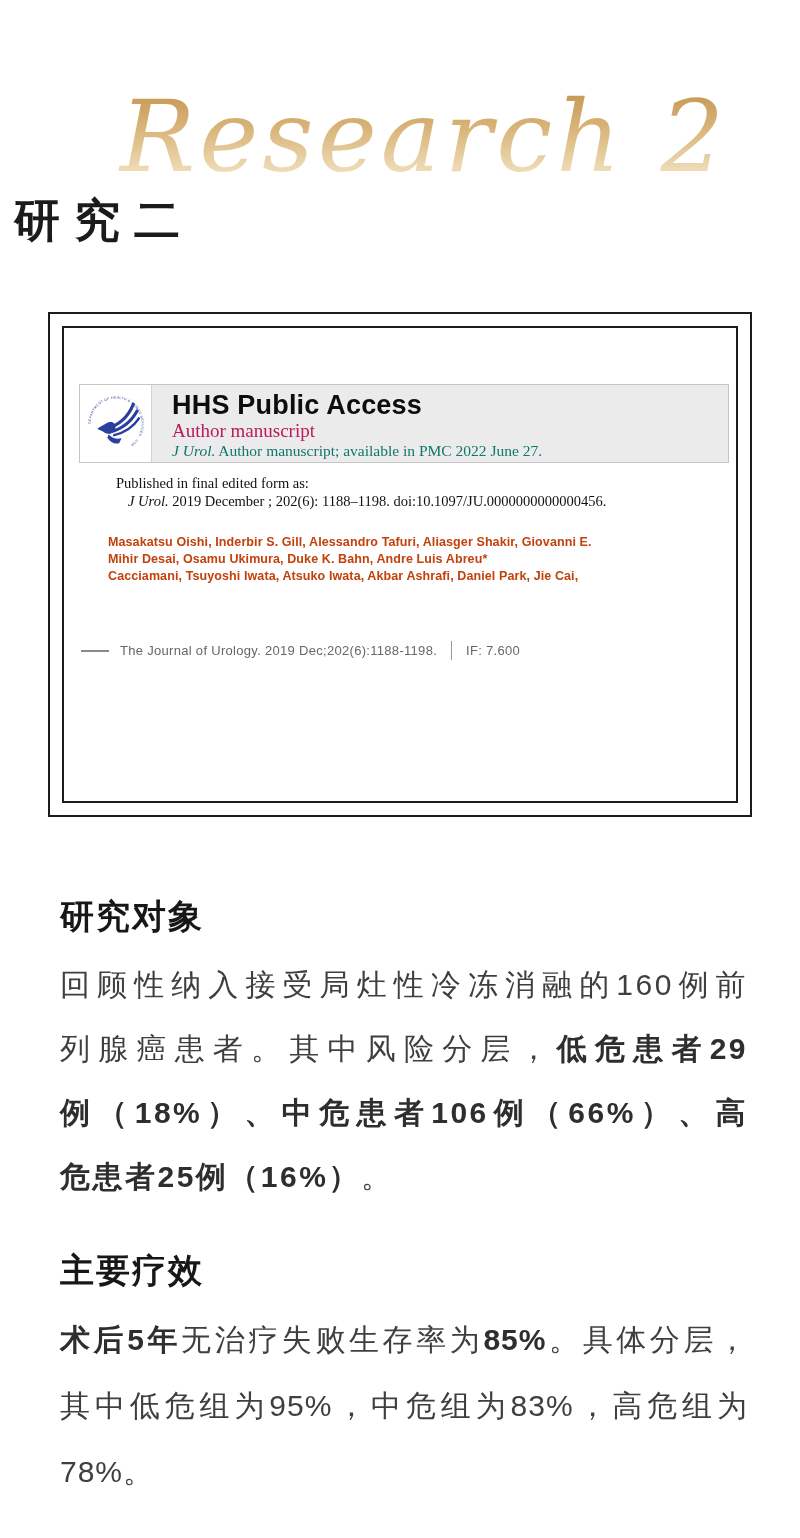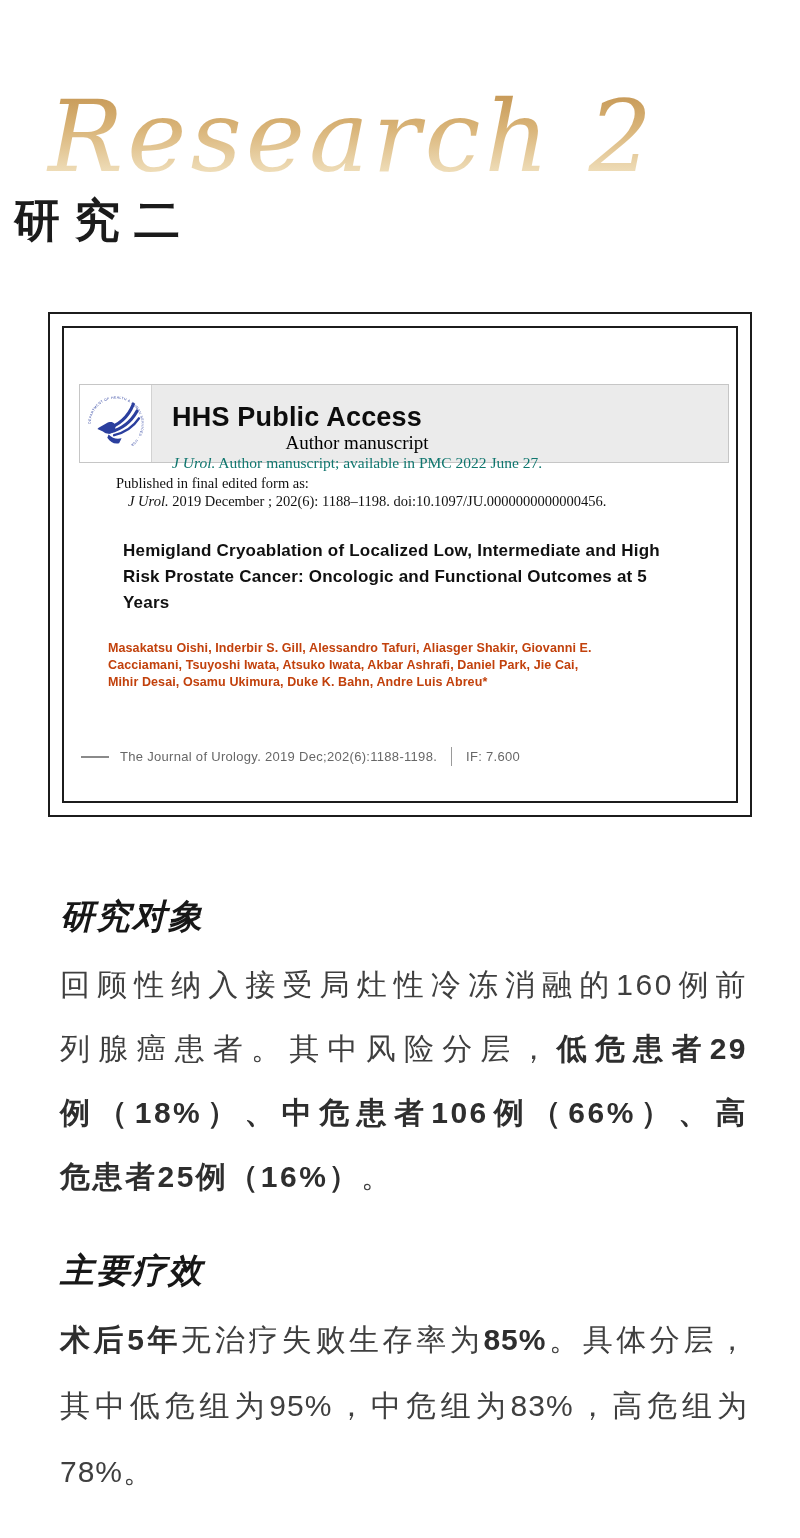--- a/index.html
+++ b/index.html
@@ -5,21 +5,21 @@
   * { margin:0; padding:0; box-sizing:border-box; }
   html,body { background:#ffffff; }
   body {
     width:800px; height:1538px; overflow:hidden;
     font-family:"Liberation Sans", sans-serif;
     position:relative;
   }
 
   
   .deco-title {
-    margin-top:82px; text-align:left;
+    margin-top:82px; text-align:center;
     font-family:"DejaVu Serif", serif; font-style:italic;
     font-size:100px; line-height:110px; font-weight:400; letter-spacing:4px;
     background:linear-gradient(180deg,#c1904c 0%,#d9b478 42%,#f2e3c2 88%,#f9f1df 100%);
     -webkit-background-clip:text; background-clip:text; color:transparent;padding-left:48px;
   }
   .cn-title {
     margin-top:2px; text-align:left;
     font-family:"Liberation Serif","DejaVu Serif",serif;
     font-size:46px; line-height:54px; font-weight:700; color:#1b1b1b;
     letter-spacing:14px; text-indent:14px;
@@ -36,28 +36,28 @@
     padding:56px 12px 0 15px; overflow:hidden;
   }
   .hhs-banner {
     width:650px; height:79px; background:#ebebeb;
     border:1px solid #c6c6c6; display:flex; align-items:stretch;
   }
   .logo-box {
     width:72px; background:#ffffff; border-right:1px solid #d2d2d2;
     display:flex; align-items:center; justify-content:center;
   }
-  .banner-text { padding:17px 0 0 20px; }
+  .banner-text { padding:5px 0 0 20px; }
   .banner-title {
     font-family:"Liberation Sans",sans-serif; font-weight:700;
     font-size:27px; line-height:30px; color:#0d0d0d; letter-spacing:0.2px;
   }
   .banner-sub {
     font-family:"Liberation Serif","DejaVu Serif",serif;
-    font-size:19px; line-height:22px; color:#000000;text-align:center;
+    font-size:19px; line-height:22px; color:#be185d;
   }
   .banner-avail {
     font-family:"Liberation Serif","DejaVu Serif",serif;
     font-size:15.5px; line-height:18px; color:#0f766e;
   }
   .italic { font-style:italic; }
 
   .pub-info {
     margin:11px 0 0 37px;
     font-family:"Liberation Serif","DejaVu Serif",serif;
@@ -85,21 +85,20 @@
   .cite-sep { width:0; height:19px; border-left:1px solid #9a9a9a; margin:0 14px; }
 
   
   .cn-section { margin-left:60px; width:688px; }
   .sec-subjects { margin-top:78px; }
   .sec-efficacy { margin-top:40px; }
   .cn-heading {
     font-family:"Liberation Serif","DejaVu Serif",serif;
     font-size:34px; line-height:44px; font-weight:700; color:#171717;
     letter-spacing:2px;
-    font-style:italic;
   }
   .cn-para { margin-top:14px; }
   .cn-line {
     font-size:30px; line-height:64px; color:#3f3f3f;
     letter-spacing:2.5px;
     text-align:justify; text-align-last:justify; text-justify:inter-character;
     font-weight:400;
   }
   .cn-line.last { text-align-last:left; }
   .cn-line .b, .cn-line.bold { font-weight:700; color:#2e2e2e; }
@@ -137,30 +136,25 @@
         <div class="banner-sub">Author manuscript</div>
         <div class="banner-avail"><span class="italic">J Urol.</span><span> Author manuscript; available in PMC 2022 June 27.</span></div>
       </div>
     </div>
 
     <div class="pub-info">
       <div>Published in final edited form as:</div>
       <div class="pub-cite"><span class="italic">J Urol.</span><span> 2019 December ; 202(6): 1188–1198. doi:10.1097/JU.0000000000000456.</span></div>
     </div>
 
-    <div class="paper-title">
-      <div>Hemigland Cryoablation of Localized Low, Intermediate and High</div>
-      <div>Risk Prostate Cancer: Oncologic and Functional Outcomes at 5</div>
-      <div>Years</div>
-    </div>
 
     <div class="paper-authors">
       <div>Masakatsu Oishi, Inderbir S. Gill, Alessandro Tafuri, Aliasger Shakir, Giovanni E.</div>
+      <div>Mihir Desai, Osamu Ukimura, Duke K. Bahn, Andre Luis Abreu*</div>
       <div>Cacciamani, Tsuyoshi Iwata, Atsuko Iwata, Akbar Ashrafi, Daniel Park, Jie Cai,</div>
-      <div>Mihir Desai, Osamu Ukimura, Duke K. Bahn, Andre Luis Abreu*</div>
     </div>
 
     <div class="journal-row">
       <span class="cite-dash"></span>
       <span>The Journal of Urology. 2019 Dec;202(6):1188-1198.</span>
       <span class="cite-sep"></span>
       <span>IF: 7.600</span>
     </div>
 
   </div>

